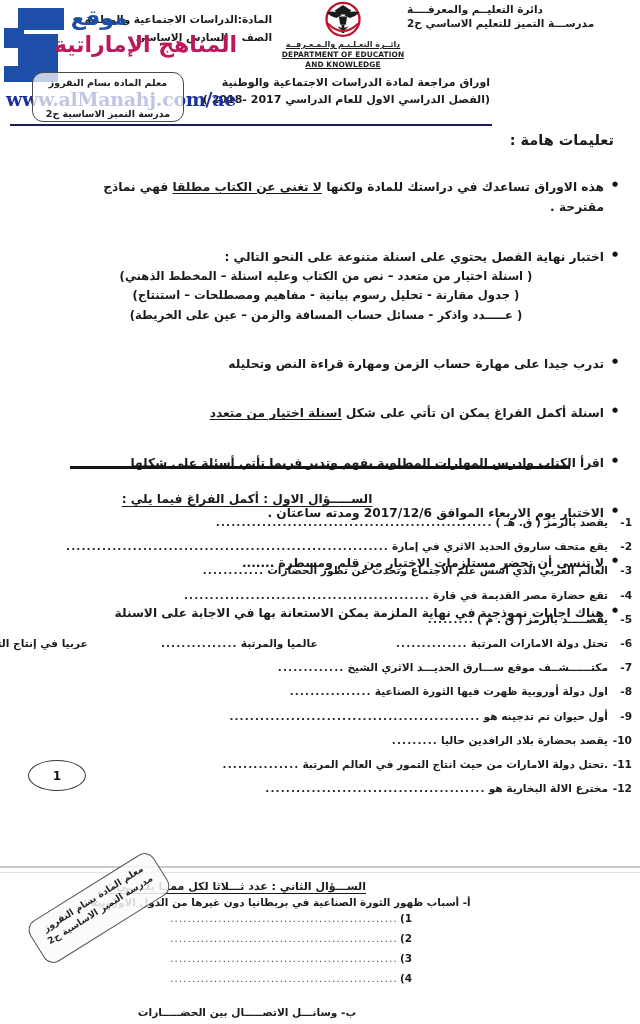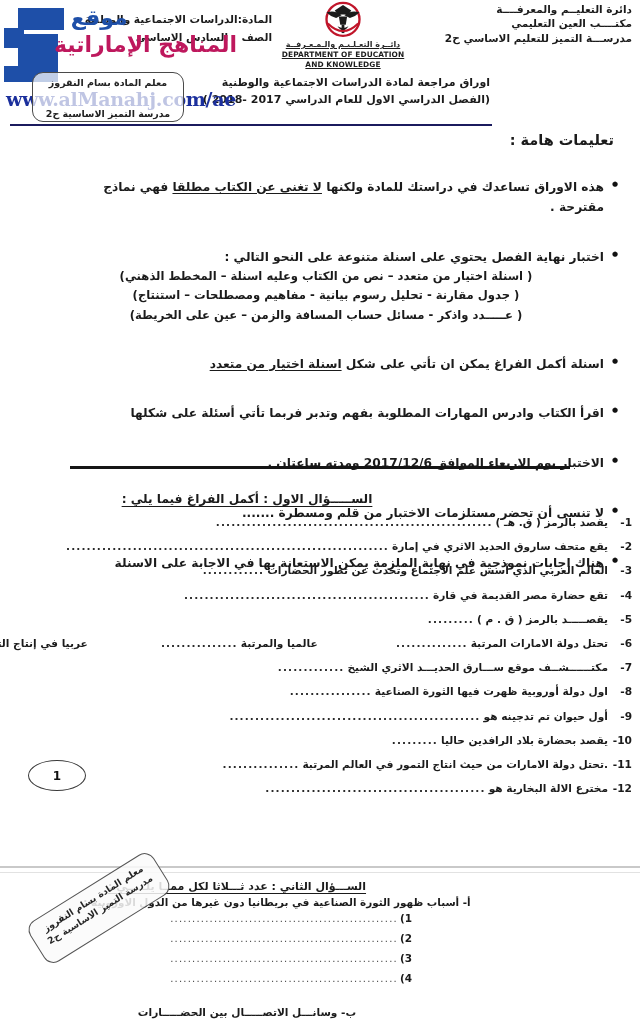--- a/index.html
+++ b/index.html
@@ -29,21 +29,21 @@
     position: absolute;
     top: 0; left: 0; right: 0;
     height: 128px;
   }
 
   .hdr-right {
     position: absolute;
     top: 2px;
     right: 8px;
     width: 225px;
-    text-align: right;
+    text-align: left;
     font-size: 10.5px;
     font-weight: bold;
     line-height: 1.38;
     letter-spacing: 0.2px;
   }
   .hdr-right div { white-space: nowrap; }
 
   .hdr-logo {
     position: absolute;
     top: 0px;
@@ -383,21 +383,20 @@
 </style>
 </head>
 <body>
 
 <div class="page">
 
   <div class="header">
 
     <div class="hdr-right">
       <div>دائرة التعليــم والمعرفــــة</div>
-      <div>مكتــــب    العين التعليمي</div>
       <div>مدرســـة التميز للتعليم الاساسي ح2</div>
     </div>
 
     <div class="hdr-logo">
       <svg class="emblem" viewBox="0 0 64 58">
         <circle cx="32" cy="28" r="24" fill="#ffffff" stroke="#c0152a" stroke-width="3.4"></circle>
         <path d="M32 7 L44 15 L40 21 L24 21 L20 15 Z" fill="#1b1b1b"></path>
         <path d="M8 18 Q20 14 30 22 L22 26 Q14 24 8 18 Z" fill="#1b1b1b"></path>
         <path d="M56 18 Q44 14 34 22 L42 26 Q50 24 56 18 Z" fill="#1b1b1b"></path>
         <path d="M26 24 H38 L36 36 H28 Z" fill="#1b1b1b"></path>
@@ -452,20 +451,23 @@
         <span>هذه الاوراق تساعدك في دراستك للمادة ولكنها </span><span class="u">لا تغنى عن الكتاب مطلقا</span><span> فهي نماذج مقترحة .</span>
       </li>
 
       <li>
         <span>اختبار نهاية الفصل يحتوي على اسنلة متنوعة على النحو التالي :</span>
         <span class="sub-line">( اسنلة اختيار من متعدد – نص من الكتاب وعليه اسنلة – المخطط الذهني)</span>
         <span class="sub-line">( جدول مقارنة   - تحليل رسوم بيانية -   مفاهيم ومصطلحات – استنتاج)</span>
         <span class="sub-line">( عـــــدد واذكر   - مسائل حساب المسافة والزمن – عين على الخريطة)</span>
       </li>
 
+      <li>
+        <span>تدرب جيدا على مهارة حساب الزمن ومهارة قراءة النص وتحليله</span>
+      </li>
 
       <li>
         <span>اسنلة أكمل الفراغ يمكن ان تأتي على شكل </span><span class="u">اسنلة اختيار من متعدد</span>
       </li>
 
       <li>
         <span>اقرأ الكتاب وادرس المهارات المطلوبة بفهم وتدبر فربما تأتي أسئلة على شكلها</span>
       </li>
 
       <li>

